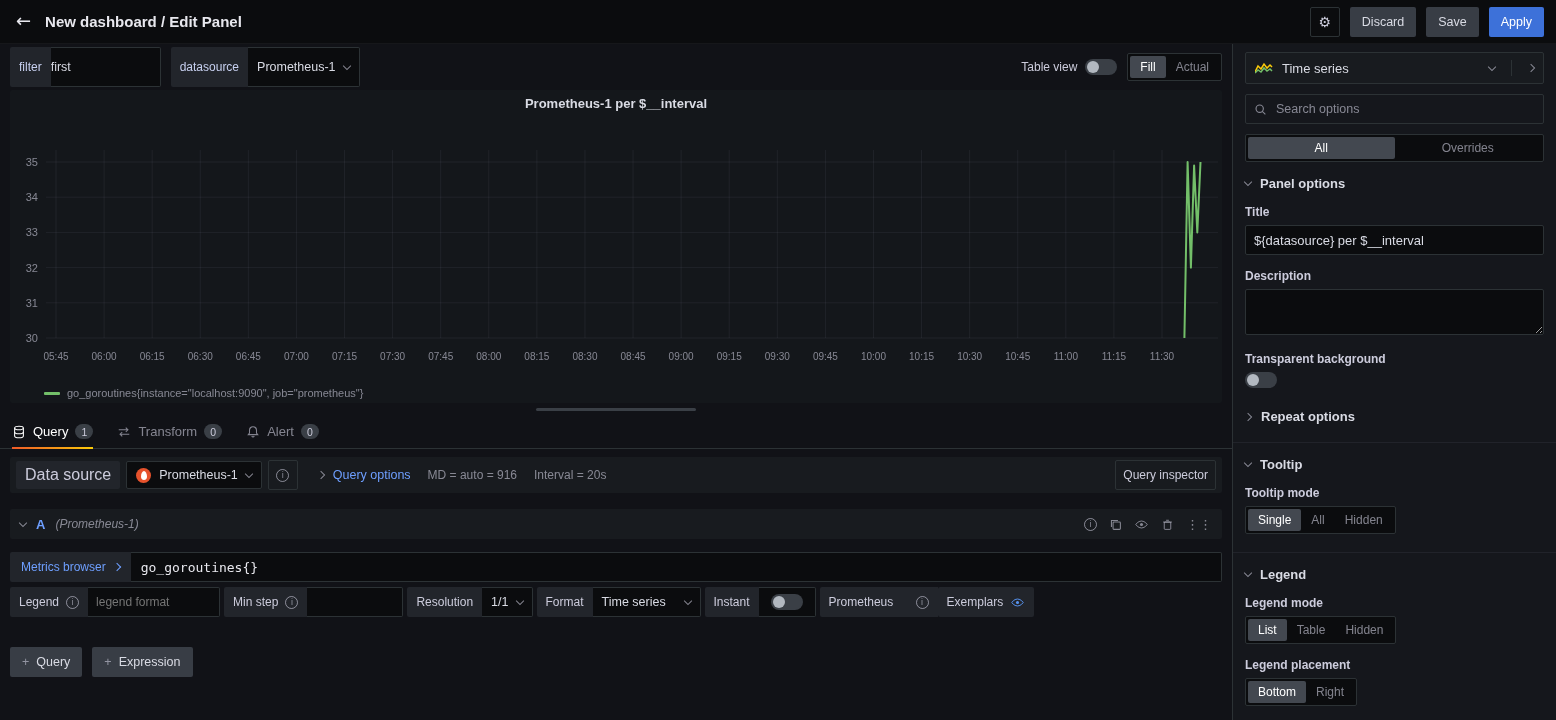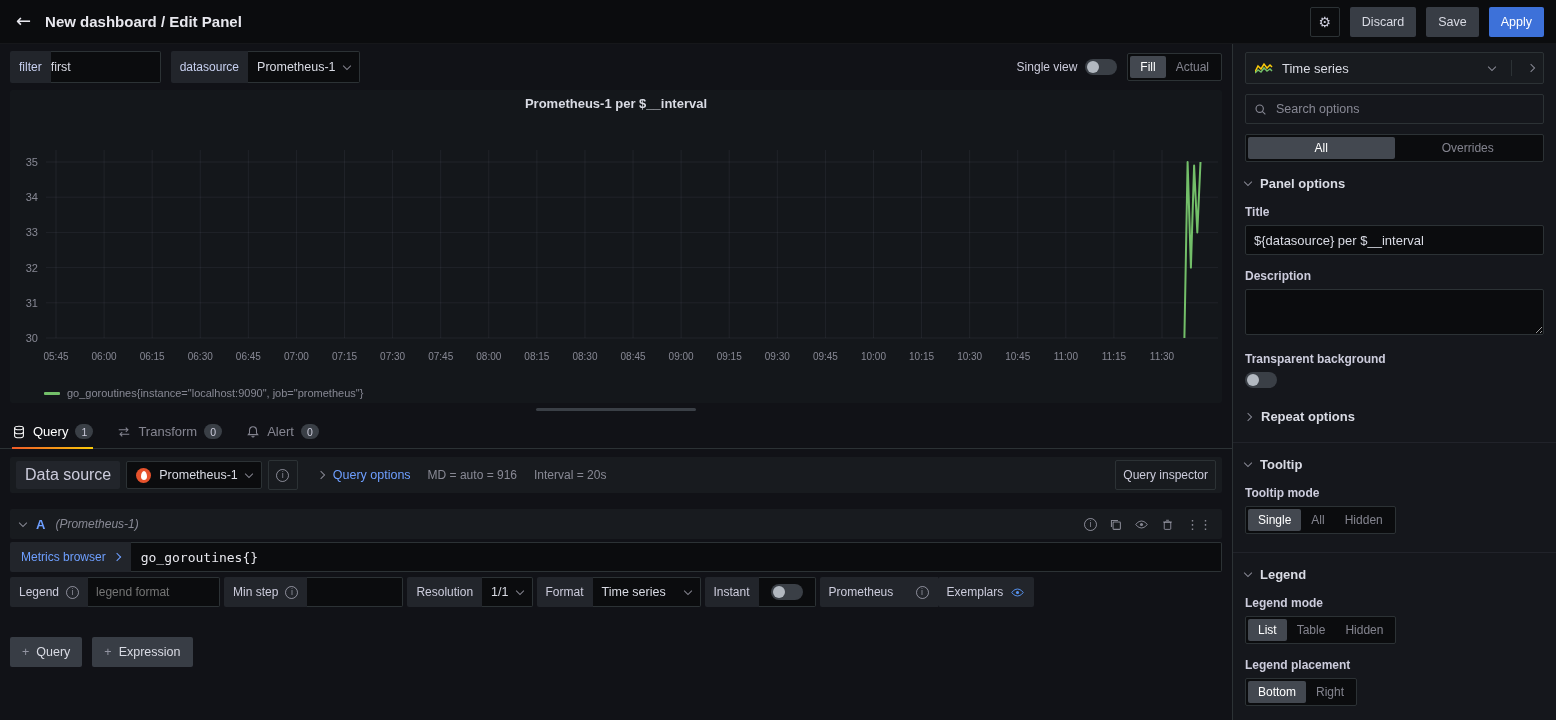--- a/index.html
+++ b/index.html
@@ -25,21 +25,21 @@
   .ibtn{height:30px;min-width:30px;display:inline-flex;align-items:center;justify-content:center;gap:6px;background:transparent;border:1px solid var(--border);border-radius:2px;color:var(--text);padding:0 7px;font-size:12px;}
   .ibtn .glyph{font-size:14px;color:var(--text);}
 
   
   .content{flex:1;display:flex;min-height:0;}
   .left{width:1232px;flex:none;display:flex;flex-direction:column;min-height:0;}
   .sidebar{flex:1;border-left:1px solid var(--border);background:#15171c;display:flex;flex-direction:column;min-height:0;}
 
   
   .toolbar{height:46px;display:flex;align-items:center;gap:10px;padding:0 10px;flex:none;}
-  .var-group{display:flex;align-items:stretch;height:32px;}
+  .var-group{display:flex;align-items:stretch;height:40px;}
   .var-label{display:flex;align-items:center;padding:0 9px;background:var(--chip);border-radius:2px 0 0 2px;font-size:12px;color:#c7d0f0;}
   .var-input{width:110px;background:var(--input);border:1px solid var(--border);border-left:none;border-radius:0 2px 2px 0;color:var(--bright);font-size:12.5px;padding:0 0;outline:none;font-family:inherit;}
   .var-select{display:flex;align-items:center;gap:8px;padding:0 9px;background:var(--input);border:1px solid var(--border);border-left:none;border-radius:0 2px 2px 0;font-size:12.5px;color:var(--bright);}
   .tv{display:flex;align-items:center;gap:8px;font-size:12px;color:var(--text);}
   .toggle{width:32px;height:16px;border-radius:8px;background:#3a3f46;position:relative;flex:none;border:none;padding:0;}
   .toggle::after{content:"";position:absolute;top:2px;left:2px;width:12px;height:12px;border-radius:50%;background:#b2b8c0;}
   .rbg{display:inline-flex;background:var(--input);border:1px solid var(--border);border-radius:2px;padding:2px;align-items:stretch;}
   .rb{border:none;background:transparent;color:var(--dim);font-size:12px;font-weight:500;padding:3px 10px;border-radius:2px;line-height:16px;}
   .rb-sel{background:var(--sel);color:#fff;}
   .btn-run{display:flex;}
@@ -82,21 +82,21 @@
   .info-circle{width:13px;height:13px;border:1px solid currentColor;border-radius:50%;font-size:9px;display:inline-flex;align-items:center;justify-content:center;color:var(--dim);flex:none;font-style:normal;}
   .qo{display:flex;align-items:center;gap:9px;margin-left:14px;font-size:12.5px;}
   .qo-label{color:var(--link);font-weight:500;}
   .qo-meta{color:var(--dim);font-size:12px;margin-left:8px;}
   .query-row-header{margin-top:16px;height:30px;background:var(--panel);display:flex;align-items:center;gap:10px;padding:0 10px;border-radius:2px;}
   .ref-id{color:var(--link);font-weight:700;font-size:13px;}
   .ds-hint{color:var(--dim);font-style:italic;font-size:12px;}
   .row-icons{display:flex;align-items:center;gap:12px;color:var(--dim);}
   .row-icons .glyph{font-size:13px;}
   .icon-plain{background:none;border:none;color:var(--dim);padding:0;display:inline-flex;align-items:center;}
-  .metrics-row{display:flex;margin-top:3px;height:30px;}
+  .metrics-row{display:flex;margin-top:13px;height:30px;}
   .metrics-browser{display:inline-flex;align-items:center;gap:8px;background:var(--chip);border:none;color:var(--link);font-size:12px;font-weight:500;padding:0 11px;border-radius:2px 0 0 2px;}
   .expr-input{flex:1;background:var(--input);border:1px solid var(--border);border-left:none;border-radius:0 2px 2px 0;display:flex;align-items:center;padding:0 10px;font-family:"DejaVu Sans Mono","Liberation Mono",monospace;font-size:13px;color:#e8e8ee;}
   .opts-row{display:flex;margin-top:5px;height:30px;gap:4px;align-items:stretch;}
   .opt-group{display:flex;align-items:stretch;}
   .opt-label{display:inline-flex;align-items:center;gap:7px;padding:0 9px;background:var(--chip);border-radius:2px 0 0 2px;font-size:12px;color:var(--text);white-space:nowrap;}
   .opt-label.solo{border-radius:2px;}
   .opt-input{background:var(--input);border:1px solid var(--border);border-left:none;border-radius:0 2px 2px 0;color:var(--bright);font-size:12px;padding:0 8px;outline:none;font-family:inherit;}
   .opt-select{display:inline-flex;align-items:center;gap:8px;padding:0 9px;background:var(--input);border:1px solid var(--border);border-left:none;border-radius:0 2px 2px 0;font-size:12.5px;color:var(--bright);white-space:nowrap;}
   .opt-box{display:inline-flex;align-items:center;justify-content:center;padding:0 12px;background:var(--input);border:1px solid var(--border);border-left:none;border-radius:0 2px 2px 0;}
   .eye-blue{color:#5794f2;}
@@ -148,21 +148,21 @@
         </div>
         <div class="var-group">
           <span class="var-label">datasource</span>
           <div class="var-select">
             <span>Prometheus-1</span>
             <span class="chev down dim"></span>
           </div>
         </div>
         <div class="spacer"></div>
         <div class="tv">
-          <span>Single view</span>
+          <span>Table view</span>
           <button class="toggle"></button>
         </div>
         <div class="rbg">
             <button class="rb rb-sel">Fill</button>
             <button class="rb">Actual</button>
           </div>
       </div>
 
       <section class="chart-panel">
         <div class="chart-title">Prometheus-1 per $__interval</div>

